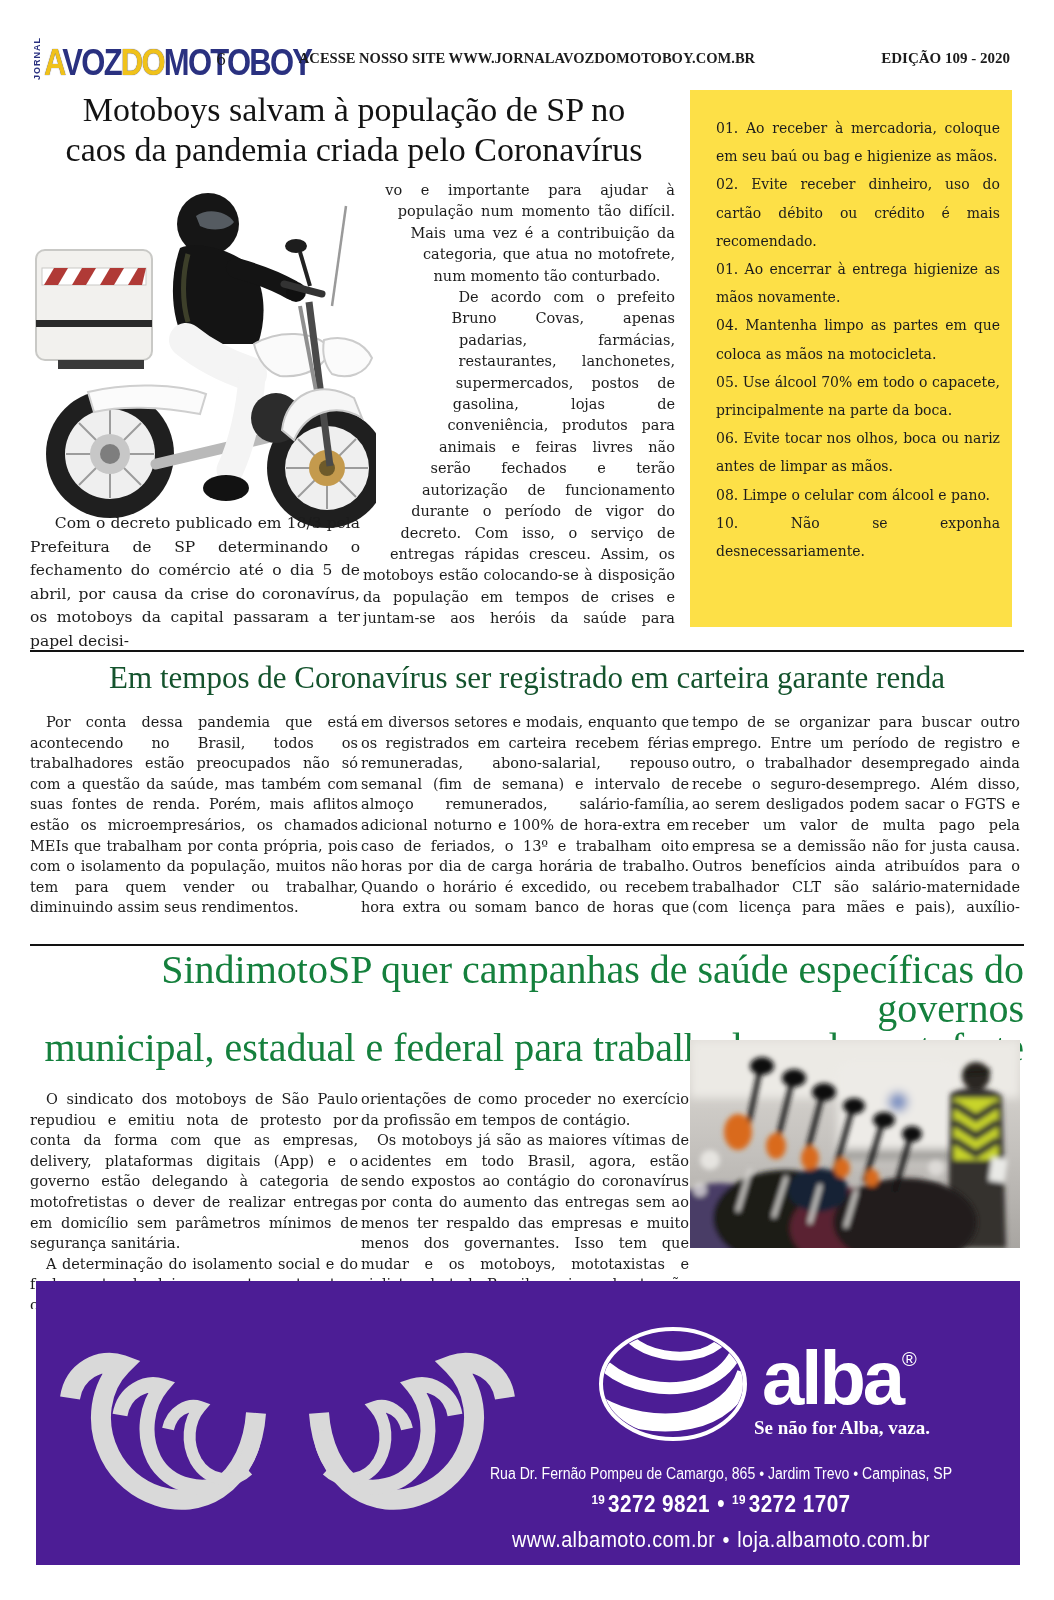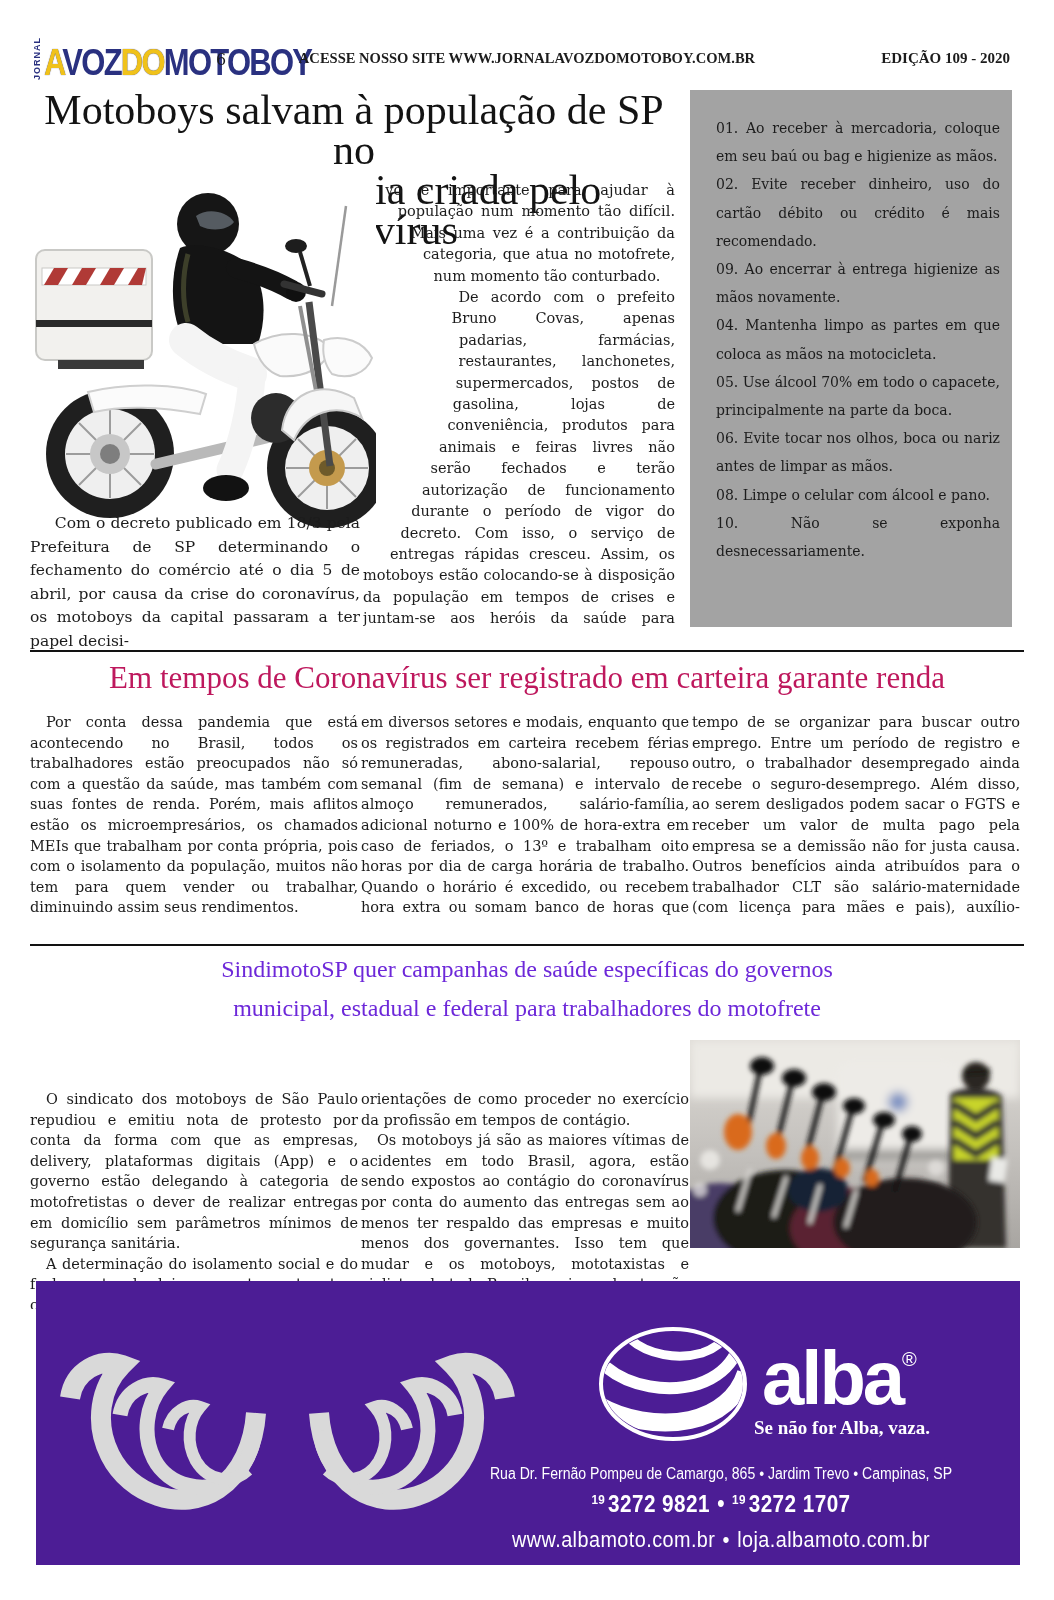--- a/index.html
+++ b/index.html
@@ -13,41 +13,41 @@
   .logo-word { font-family:"Liberation Sans",sans-serif; font-weight:bold; font-size:36px; line-height:34px;
     letter-spacing:-2px; transform:scaleX(0.86); transform-origin:left bottom; white-space:nowrap; }
   .lw-blue { color:#2a3180; } .lw-yellow { color:#f0c21a; text-shadow:0 0 1px #2a3180; }
   .page-number { position:absolute; left:216px; top:50px; font-size:16px; }
   .site-line { position:absolute; left:50%; top:50px; transform:translateX(-50%) scaleX(0.97); white-space:nowrap;
     font-family:"Liberation Serif",serif; font-weight:bold; font-size:15px; }
   .edition { position:absolute; right:44px; top:50px; font-family:"Liberation Serif",serif; font-weight:bold; font-size:15px; }
 
   
   .a1-title { position:absolute; left:28px; top:90px; width:652px; text-align:center;
-    font-family:"Liberation Serif",serif; font-size:42px; line-height:40px; color:#131313; }
-  .tips-box { position:absolute; left:690px; top:90px; width:322px; height:537px; background:#a3a3a3;
+    font-family:"Liberation Serif",serif; font-size:34px; line-height:40px; color:#131313; }
+  .tips-box { position:absolute; left:690px; top:90px; width:322px; height:537px; background:#fde047;
     padding:24px 12px 0 26px; font-size:14px; line-height:28.2px; text-align:justify; overflow:hidden; }
   .tip { margin:0; }
   .moto-photo { position:absolute; left:28px; top:172px; width:348px; height:360px; }
   .a1-caption { position:absolute; left:30px; top:512px; width:330px; font-size:15.5px; line-height:23.5px;
     text-align:justify; }
   .a1-caption p { text-indent:1.6em; }
   .a1-col { position:absolute; left:363px; top:180px; width:312px; height:452px; font-size:14.5px;
     line-height:21.4px; text-align:justify; overflow:hidden; }
   .a1-col p.ind, .ncol p.ind { text-indent:1.1em; }
   .wheel-cut { float:left; width:96px; height:186px; margin-top:178px;
     shape-outside:polygon(0 0, 10% 0, 68% 26%, 100% 46%, 92% 62%, 62% 82%, 28% 100%, 0 100%); }
 
   .rule { position:absolute; left:30px; width:994px; height:2px; background:#121212; }
 
   
   .a2-title { position:absolute; left:30px; top:660px; width:994px; text-align:center;
-    font-family:"Liberation Serif",serif; font-size:31px; color:#be185d; }
-  .a3-title { position:absolute; left:30px; top:950px; width:994px; text-align:center;
-    font-family:"Liberation Serif",serif; font-size:24px; line-height:39px; color:#6d28d9; }
+    font-family:"Liberation Serif",serif; font-size:31px; color:#14532d; }
+  .a3-title { position:absolute; left:30px; top:950px; width:994px; text-align:right;
+    font-family:"Liberation Serif",serif; font-size:40px; line-height:39px; color:#15803d; }
   .ncol { position:absolute; width:328px; font-size:14.5px; line-height:20.6px; text-align:justify; overflow:hidden; }
   .a2col { top:712px; height:206px; }
   .a3col { top:1089px; height:220px; }
   .c1 { left:30px; } .c2 { left:361px; } .c3 { left:692px; }
   .moto-row-photo { position:absolute; left:690px; top:1040px; width:330px; height:208px; }
 
   
   .ad { position:absolute; left:36px; top:1281px; width:984px; height:284px; background:#4c1d95;
     color:#fff; font-family:"Liberation Sans",sans-serif; }
   .wing { position:absolute; top:62px; width:215px; height:185px; }
@@ -159,21 +159,21 @@
 
   </div>
 
   <div class="a1-caption">
     <p>Com o decreto publicado em 18/3 pela Prefeitura de SP determinando o fechamento do comércio até o dia 5 de abril, por causa da crise do coronavírus, os motoboys da capital passaram a ter papel decisi-</p>
   </div>
 
   <div class="tips-box">
     <p class="tip">01. Ao receber à mercadoria, coloque em seu baú ou bag e higienize as mãos.</p>
     <p class="tip">02. Evite receber dinheiro, uso do cartão débito ou crédito é mais recomendado.</p>
-    <p class="tip">09. Ao encerrar à entrega higienize as mãos novamente.</p>
+    <p class="tip">01. Ao encerrar à entrega higienize as mãos novamente.</p>
     <p class="tip">04. Mantenha limpo as partes em que coloca as mãos na motocicleta.</p>
     <p class="tip">05. Use álcool 70% em todo o capacete, principalmente na parte da boca.</p>
     <p class="tip">06. Evite tocar nos olhos, boca ou nariz antes de limpar as mãos.</p>
     <p class="tip">08. Limpe o celular com álcool e pano.</p>
     <p class="tip">10. Não se exponha desnecessariamente.</p>
   </div>
 
   <div class="rule" style="top:650px"></div>
   <div class="a2-title">Em tempos de Coronavírus ser registrado em carteira garante renda</div>
 

